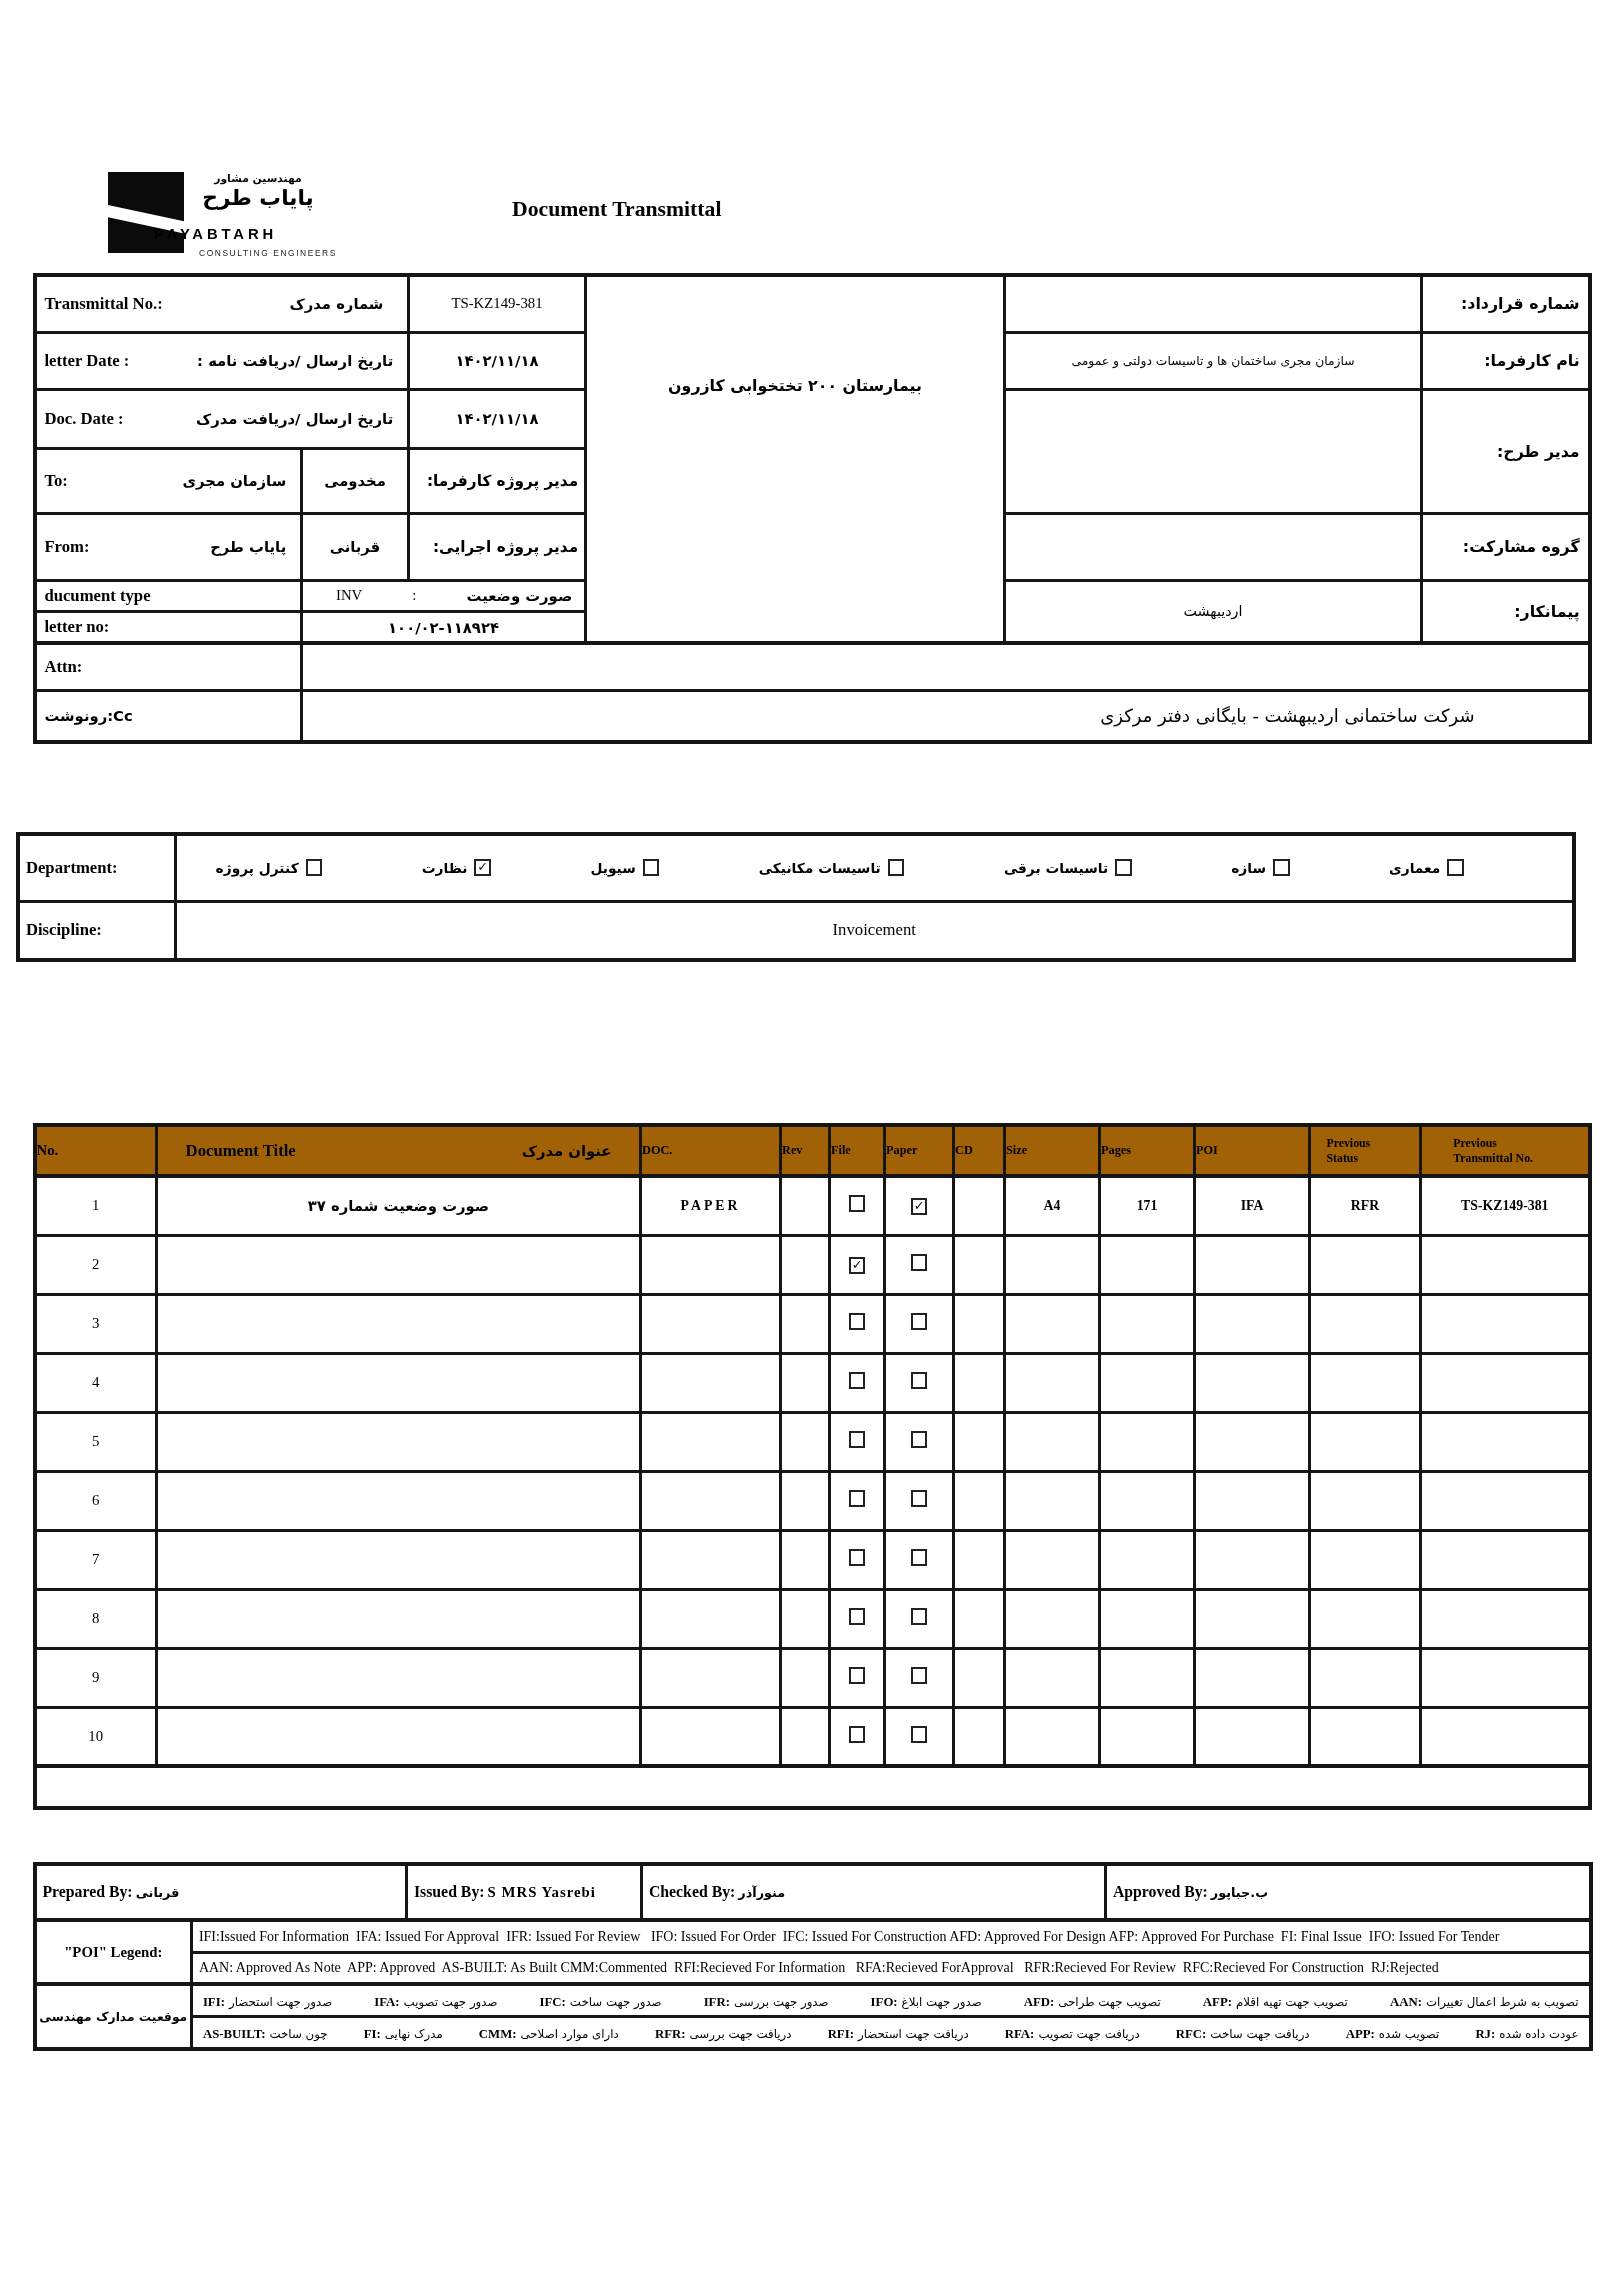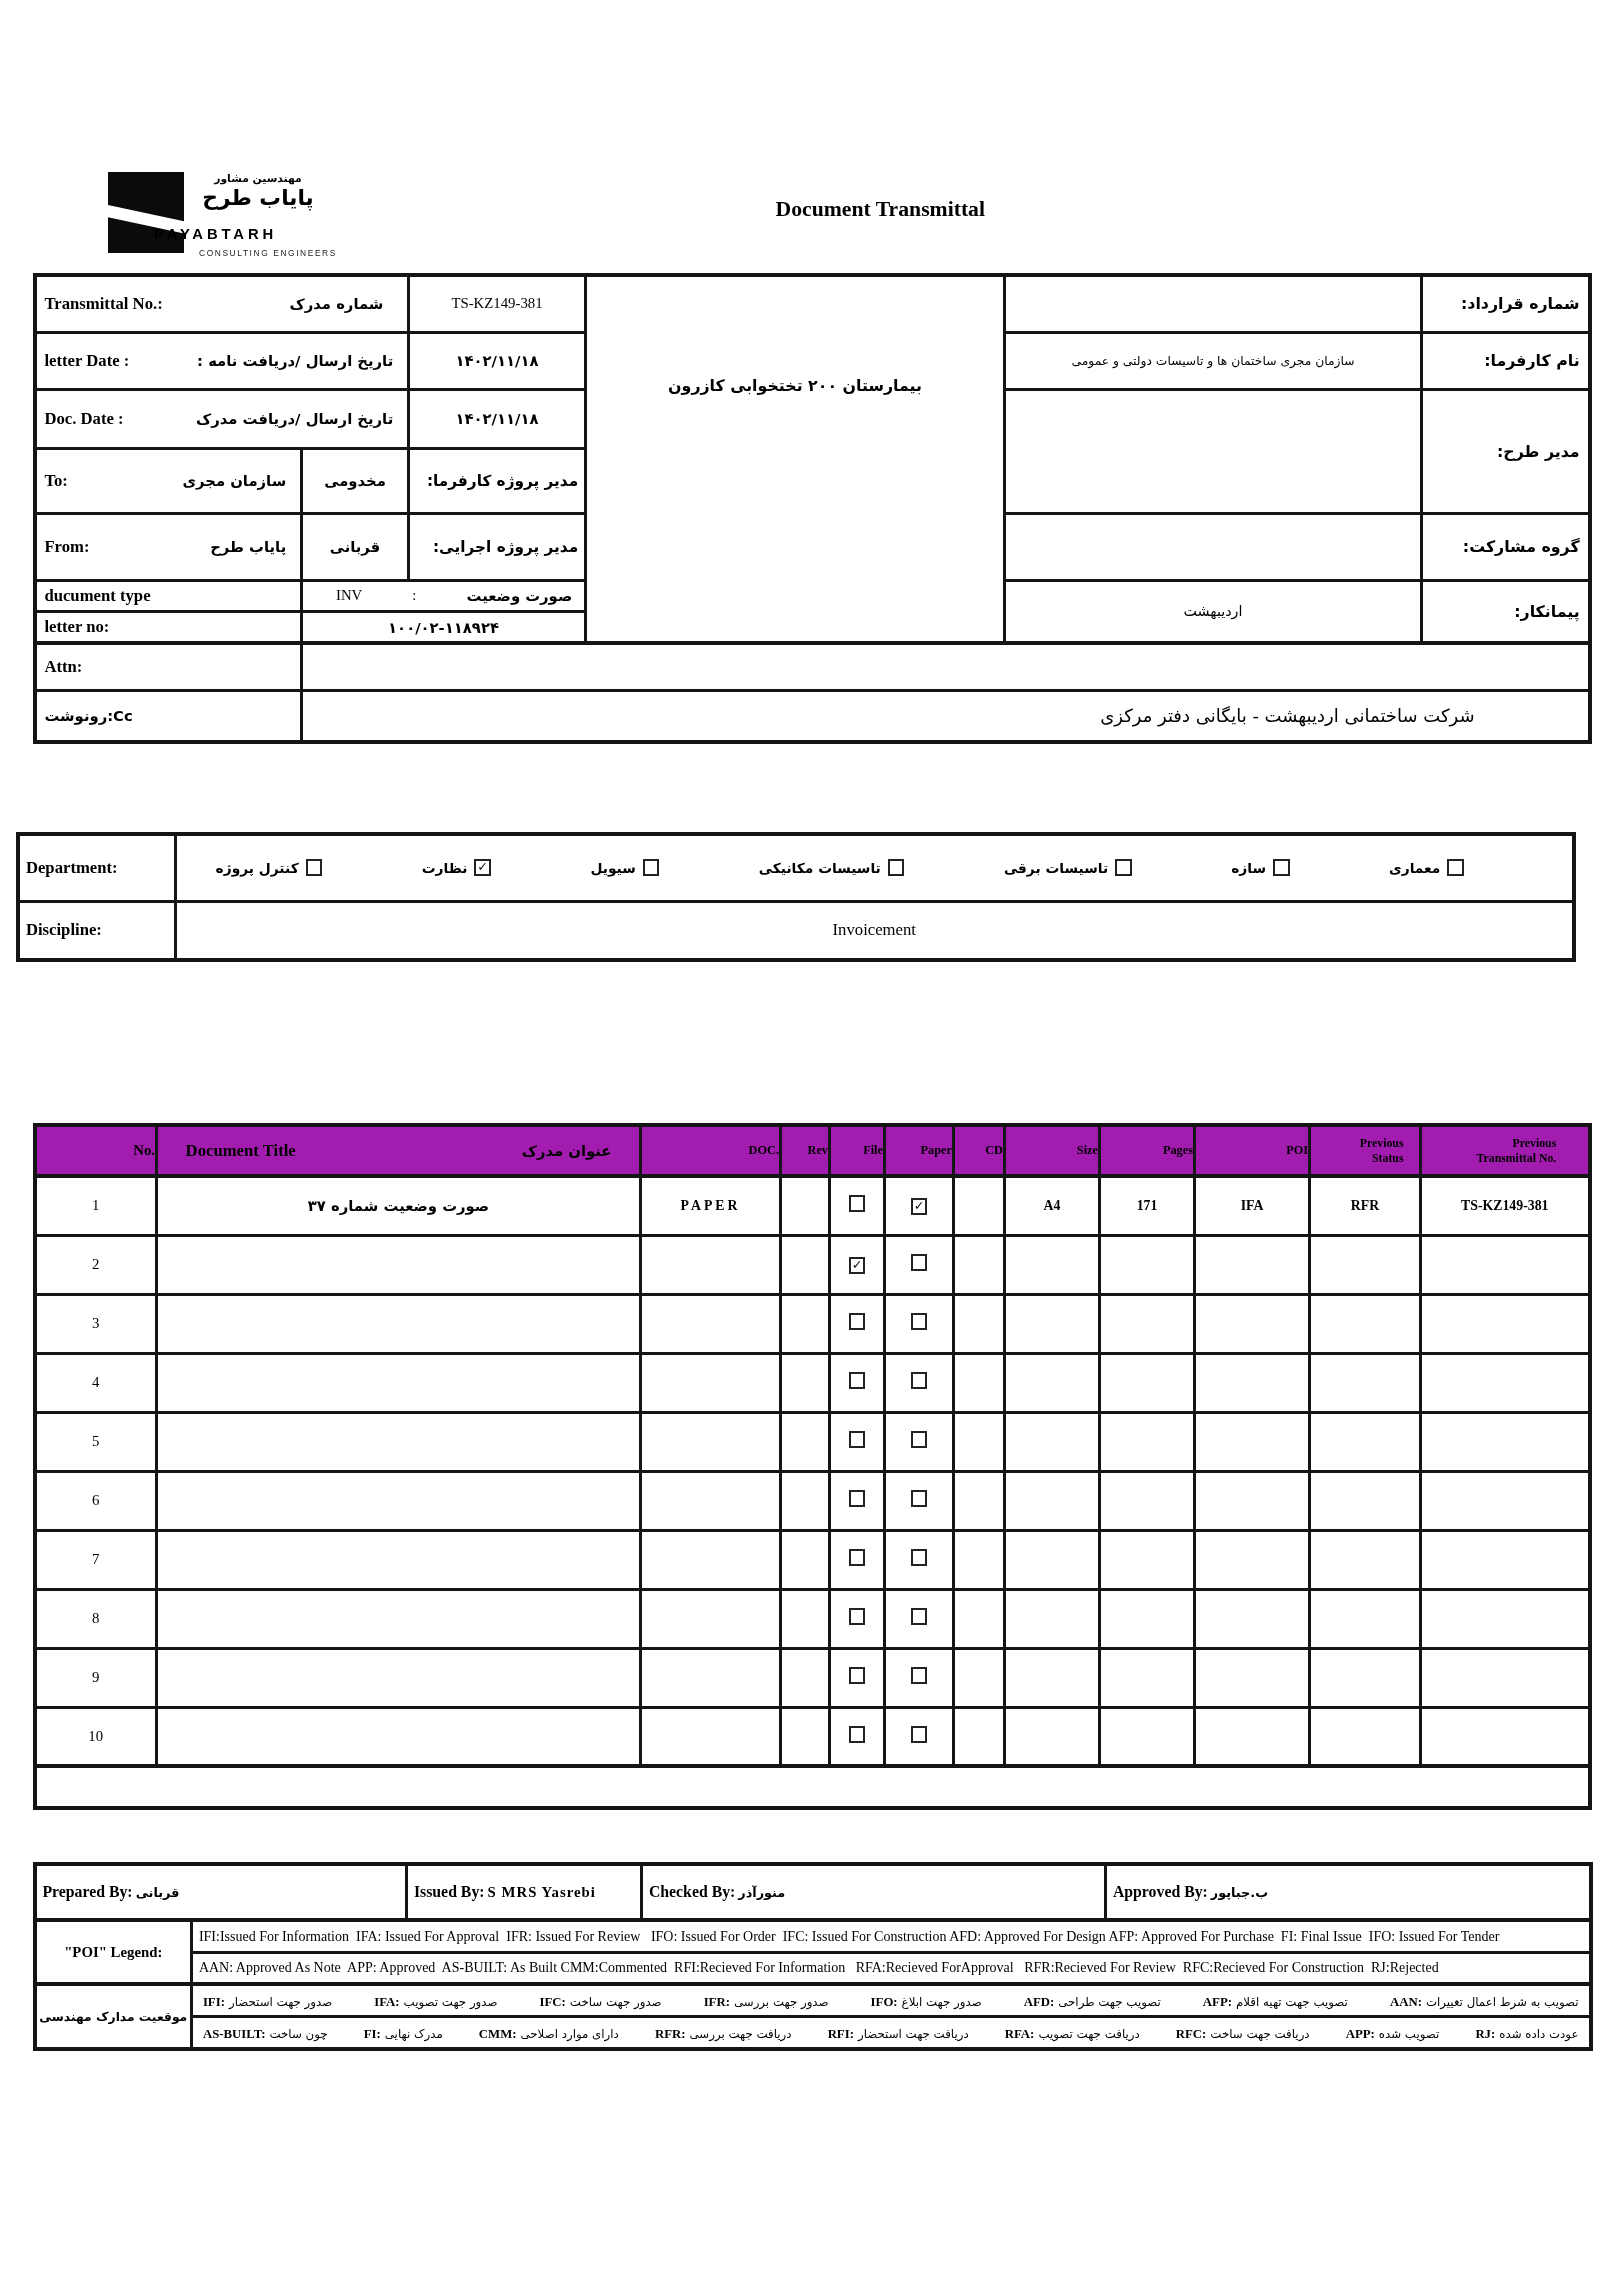--- a/index.html
+++ b/index.html
@@ -15,21 +15,21 @@
   #logo{position:absolute;left:73px;top:165px;width:296px;height:108px;}
   #logo-box{position:absolute;left:35px;top:6.9px;width:76px;height:81px;background:#0b0b0b;overflow:hidden;}
   #logo-slash{position:absolute;left:-7.9px;top:43px;width:108px;height:11.8px;background:#fff;transform:rotate(12deg);}
   #logo-fa{position:absolute;left:106px;top:7.9px;width:158px;text-align:center;direction:rtl;}
   #logo-fa .l1{font-size:10.8px;font-weight:bold;line-height:11.8px;}
   #logo-fa .l2{font-size:21.7px;font-weight:bold;line-height:25.6px;}
   #logo-en1{position:absolute;left:81px;top:61px;font-family:"Liberation Sans","DejaVu Sans",sans-serif;
             font-weight:bold;font-size:14.8px;letter-spacing:3.9px;}
   #logo-en2{position:absolute;left:97px;top:83px;font-family:"Liberation Sans","DejaVu Sans",sans-serif;
             font-size:8.4px;letter-spacing:1.6px;color:#222;margin-left:29px;}
-  #doc-title{position:absolute;left:512px;top:197px;width:473px;text-align:right;
+  #doc-title{position:absolute;left:512px;top:197px;width:473px;text-align:left;
              font-size:21.7px;font-weight:bold;}
 
   
   #t1{position:absolute;left:32.5px;top:273px;width:1555px;}
   #t1 .lblEN{font-weight:bold;font-size:16.7px;}
   #t1 .lblFA{font-weight:bold;font-size:14.8px;}
   .lblflex{display:flex;justify-content:space-between;align-items:center;padding:0 23.6px 0 7.9px;}
   .lblflex2{display:flex;justify-content:space-between;align-items:center;padding:0 13.8px 0 7.9px;}
   #t1 .val{text-align:center;font-size:14.8px;}
   #t1 .valfa{text-align:center;font-size:14.8px;font-weight:bold;}
@@ -52,21 +52,21 @@
   #phase-opts{padding:0 212px 0 158px;}
   .opt{display:inline-flex;align-items:center;gap:6.9px;}
   .opt-label{font-size:13.8px;font-weight:bold;}
   .cb{display:inline-block;width:16.7px;height:16.7px;border:2px solid #222;box-sizing:border-box;
       background:#fff;text-align:center;font-size:12.8px;line-height:12.8px;
       font-family:"DejaVu Sans",sans-serif;color:#111;}
   #t2 .disc{text-align:center;font-size:16.7px;}
 
   
   #t3{position:absolute;left:32.5px;top:1123px;width:1555px;}
-  #t3 .hd td{background:#a21caf;text-align:right;font-weight:bold;border-bottom:4.9px solid #151515;}
+  #t3 .hd td{background:#a16207;text-align:left;font-weight:bold;border-bottom:4.9px solid #151515;}
   #t3 .hd .big{font-size:14.8px;}
   #t3 .hd .sm{font-size:12.3px;}
   #t3 .hd .two{font-size:11.8px;line-height:1.25;}
   #t3 .hd .two span{display:block;margin:0 auto;}
   .titlehd{display:flex;justify-content:space-between;align-items:center;padding:0 27.6px;}
   .titlehd .en{font-size:16.7px;font-weight:bold;}
   .titlehd .faw{font-size:14.8px;font-weight:bold;}
   #t3 td{text-align:center;}
   #t3 .c-no{font-size:14.8px;}
   #t3 .c-title{font-size:14.8px;font-weight:bold;}

